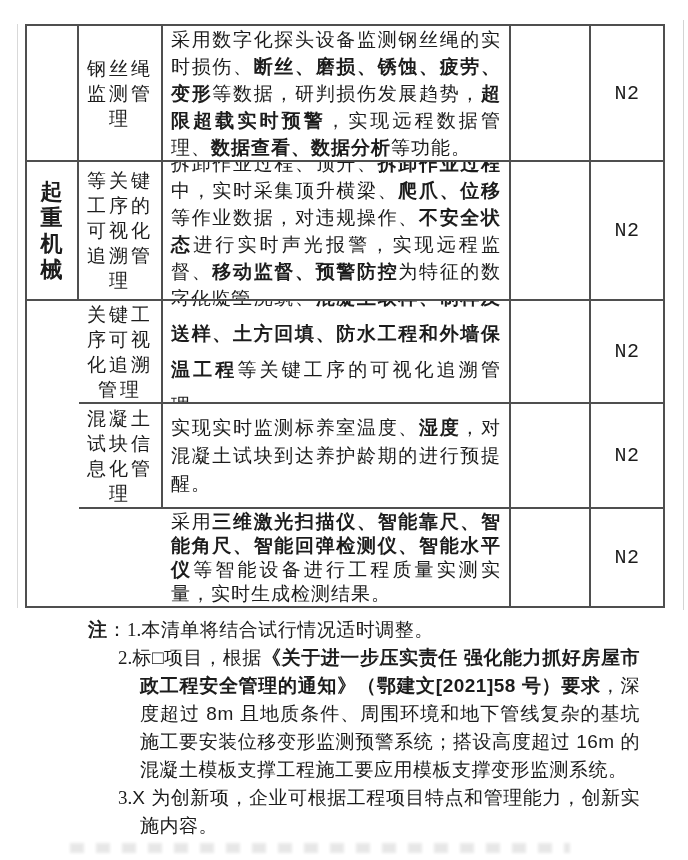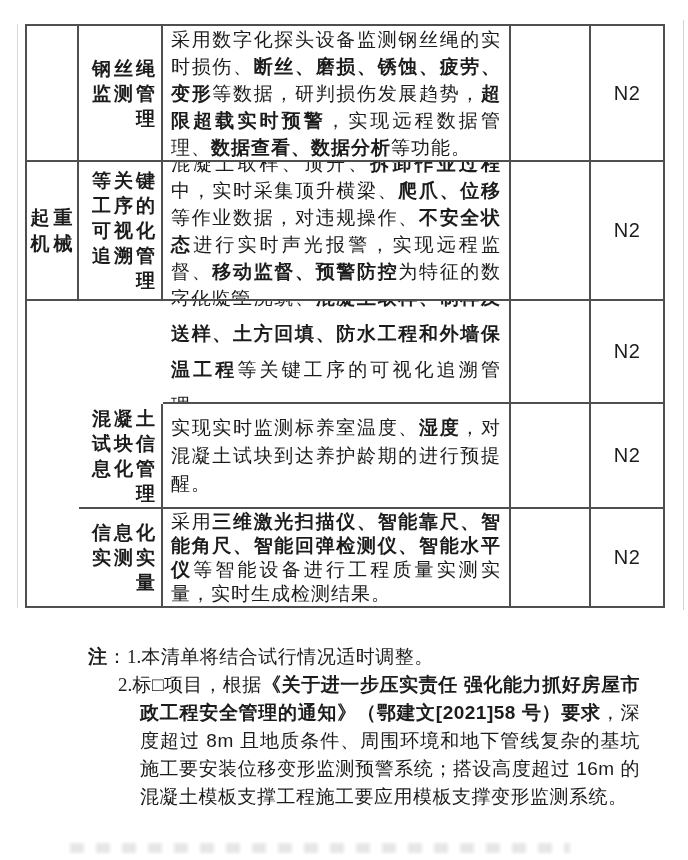--- a/index.html
+++ b/index.html
@@ -19,31 +19,31 @@
   .cell{
     border-right:2px solid #4f4f4f;border-bottom:2px solid #4f4f4f;
     box-sizing:border-box;display:flex;align-items:center;justify-content:center;
     overflow:hidden;
   }
   .lastcol{border-right:none}
   .lastrow{border-bottom:none}
   .gc1{grid-column:1}.gc2{grid-column:2}.gc3{grid-column:3}.gc4{grid-column:4}.gc5{grid-column:5}
   .gr1{grid-row:1}.gr2{grid-row:2}.gr3{grid-row:3}.gr4{grid-row:4}.gr5{grid-row:5}
   .catmerge{grid-column:1;grid-row:3/6}
-  .cat{font-weight:bold;font-size:19px;line-height:26px;letter-spacing:4px;text-align:center;padding-left:3px;}
-  .sub{font-weight:bold;font-size:19px;line-height:25px;letter-spacing:3px;text-align:right;padding:14px 3px;}
+  .cat{font-weight:bold;font-size:22px;line-height:26px;letter-spacing:4px;text-align:center;padding-left:3px;}
+  .sub{font-weight:normal;font-size:19px;line-height:25px;letter-spacing:3px;text-align:center;padding:14px 3px;}
   .desc{justify-content:flex-start;}
   .dt{margin:0;width:100%;padding:0 8px;box-sizing:border-box;
       font-size:19px;letter-spacing:1px;text-align:justify;}
   .lh27{line-height:27px}.lh32{line-height:36px}.lh30{line-height:28px}.lh24{line-height:24px}
   .b{font-weight:bold;}
-  .code{font-family:Liberation Sans, sans-serif;font-size:20px;letter-spacing:0.5px;}
+  .code{font-family:Liberation Mono, monospace;font-size:20px;letter-spacing:0.5px;}
   
   .notes{
-    position:absolute;left:88px;top:643px;width:552px;
+    position:absolute;left:88px;top:616px;width:552px;
     font-size:19px;line-height:28px;text-align:justify;letter-spacing:0.5px;
   }
   .note{margin:0;}
   .n0{padding-left:52px;text-indent:-52px;}
   .ni{padding-left:52px;text-indent:-22px;}
   .num{font-family:"Liberation Serif",serif;letter-spacing:0;}
   
   .edge-l{position:absolute;left:17px;top:24px;width:1px;height:584px;background:#d9d9d9;}
   .edge-r{position:absolute;left:683px;top:20px;width:1px;height:590px;background:#d4d4d4;}
   .smudge{
@@ -71,62 +71,63 @@
       <span>N2</span>
     </div>
 
     <div class="cell gc1 gr2 cat">
       <span>起重机械</span>
     </div>
     <div class="cell gc2 gr2 sub">
       <span>等关键工序的可视化追溯管理</span>
     </div>
     <div class="cell gc3 gr2 desc">
-      <p class="dt lh27"><span>混凝土取样、顶升、</span><span class="b">拆卸作业过程</span><span>中，实时采集顶升横梁、</span><span class="b">爬爪、位移</span><span>等作业数据，对违规操作、</span><span class="b">不安全状态</span><span>进行实时声光报警，实现远程监督、</span><span class="b">移动监督、预警防控</span><span>为特征的数字化监管。</span></p>
+      <p class="dt lh27"><span>拆卸作业过程、顶升、</span><span class="b">拆卸作业过程</span><span>中，实时采集顶升横梁、</span><span class="b">爬爪、位移</span><span>等作业数据，对违规操作、</span><span class="b">不安全状态</span><span>进行实时声光报警，实现远程监督、</span><span class="b">移动监督、预警防控</span><span>为特征的数字化监管。</span></p>
     </div>
     <div class="cell gc4 gr2"></div>
     <div class="cell gc5 gr2 lastcol code">
       <span>N2</span>
     </div>
 
 
+    <div class="cell gc2 gr3 sub">
+      <span>关键工序可视化追溯管理</span>
+    </div>
     <div class="cell gc3 gr3 desc">
       <p class="dt lh32"><span>对混凝土浇筑、</span><span class="b">混凝土取样、制样及送样、土方回填、防水工程和外墙保温工程</span><span>等关键工序的可视化追溯管理。</span></p>
     </div>
     <div class="cell gc4 gr3"></div>
     <div class="cell gc5 gr3 lastcol code">
       <span>N2</span>
     </div>
 
     <div class="cell gc2 gr4 sub">
       <span>混凝土试块信息化管理</span>
     </div>
     <div class="cell gc3 gr4 desc">
       <p class="dt lh30"><span>实现实时监测标养室温度、</span><span class="b">湿度</span><span>，对混凝土试块到达养护龄期的进行预提醒。</span></p>
     </div>
     <div class="cell gc4 gr4"></div>
     <div class="cell gc5 gr4 lastcol code">
       <span>N2</span>
     </div>
 
-    <div class="cell gc2 gr5 lastrow sub">
-      <span>信息化实测实量</span>
-    </div>
     <div class="cell gc3 gr5 lastrow desc">
       <p class="dt lh24"><span>采用</span><span class="b">三维激光扫描仪、智能靠尺、智能角尺、智能回弹检测仪、智能水平仪</span><span>等智能设备进行工程质量实测实量，实时生成检测结果。</span></p>
     </div>
     <div class="cell gc4 gr5 lastrow"></div>
     <div class="cell gc5 gr5 lastrow lastcol code">
       <span>N2</span>
     </div>
 
   </div>
 
   <div class="notes">
     <p class="note n0"><span class="b">注</span><span>：</span><span class="num">1.</span><span>本清单将结合试行情况适时调整。</span></p>
     <p class="note ni"><span class="num">2.</span><span>标□项目，根据</span><span class="b">《关于进一步压实责任 强化能力抓好房屋市政工程安全管理的通知》（鄂建文[2021]58 号）要求</span><span>，深度超过 8m 且地质条件、周围环境和地下管线复杂的基坑施工要安装位移变形监测预警系统；搭设高度超过 16m 的混凝土模板支撑工程施工要应用模板支撑变形监测系统。</span></p>
+    <p class="note ni"><span class="num">3.</span><span>X 为创新项，企业可根据工程项目特点和管理能力，创新实施内容。</span></p>
   </div>
 
   <div class="edge-l"></div>
   <div class="edge-r"></div>
   <div class="smudge"></div>
 
 </div>
 
 </body></html>

